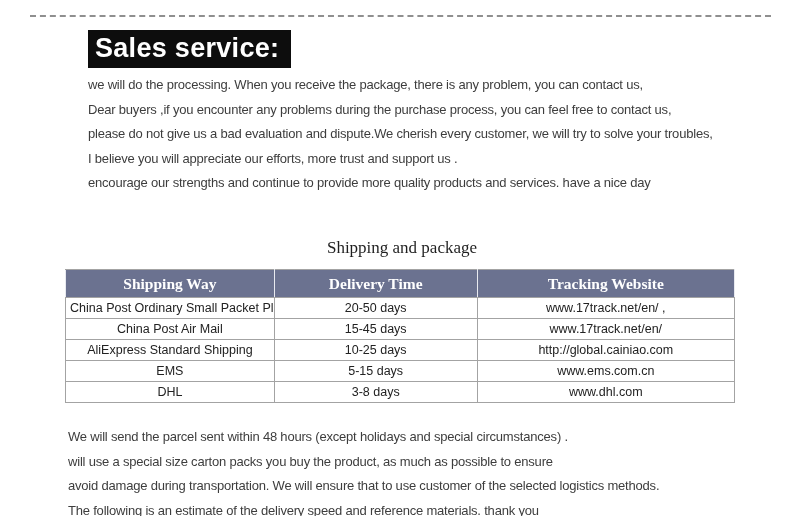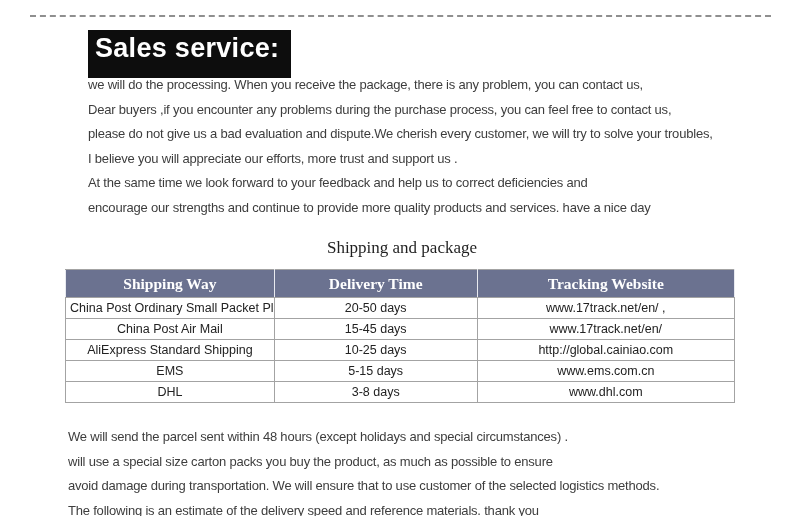--- a/index.html
+++ b/index.html
@@ -8,21 +8,21 @@
     overflow:hidden; font-family:"Liberation Sans", sans-serif;
   }
   .dashed {
     position:absolute; top:15px; left:30px; width:741px; height:0;
     border-top:2px dashed var(--dash-color, #8f8f8f);
   }
   .title-box {
     position:absolute; left:88px; top:30px;
     background:var(--title-bg, #0d0d0d); color:#ffffff;
     font-size:27px; font-weight:600; line-height:34px;
-    padding:1px 12px 13px 7px; letter-spacing:0.3px;
+    padding:1px 12px 3px 7px; letter-spacing:0.3px;
   }
   .intro {
     position:absolute; left:88px; top:73px;
     font-size:13px; letter-spacing:-0.2px; color:var(--body-text, #3d3d3d);
     line-height:24.6px; white-space:nowrap;
   }
   .ship-head {
     position:absolute; top:238px; left:12px; width:780px; text-align:center;
     font-family:"Liberation Serif", serif; font-size:17px; color:#1f1f1f;
   }
@@ -59,21 +59,20 @@
 
   <div class="dashed"></div>
 
   <div class="title-box">Sales service:</div>
 
   <div class="intro">
     <div>we will do the processing. When you receive the package, there is any problem, you can contact us,</div>
     <div>Dear buyers ,if you encounter any problems during the purchase process, you can feel free to contact us,</div>
     <div>please do not give us a bad evaluation and dispute.We cherish every customer, we will try to solve your troubles,</div>
     <div>I believe you will appreciate our efforts, more trust and support us .</div>
-    <div>At the same time we look forward to your feedback and help us to correct deficiencies and</div>
     <div>encourage our strengths and continue to provide more quality products and services. have a nice day</div>
   </div>
 
   <div class="ship-head">Shipping and package</div>
 
   <table class="ship-table">
     <thead>
       <tr>
         <th class="c1">Shipping Way</th>
         <th class="c2">Delivery Time</th>

